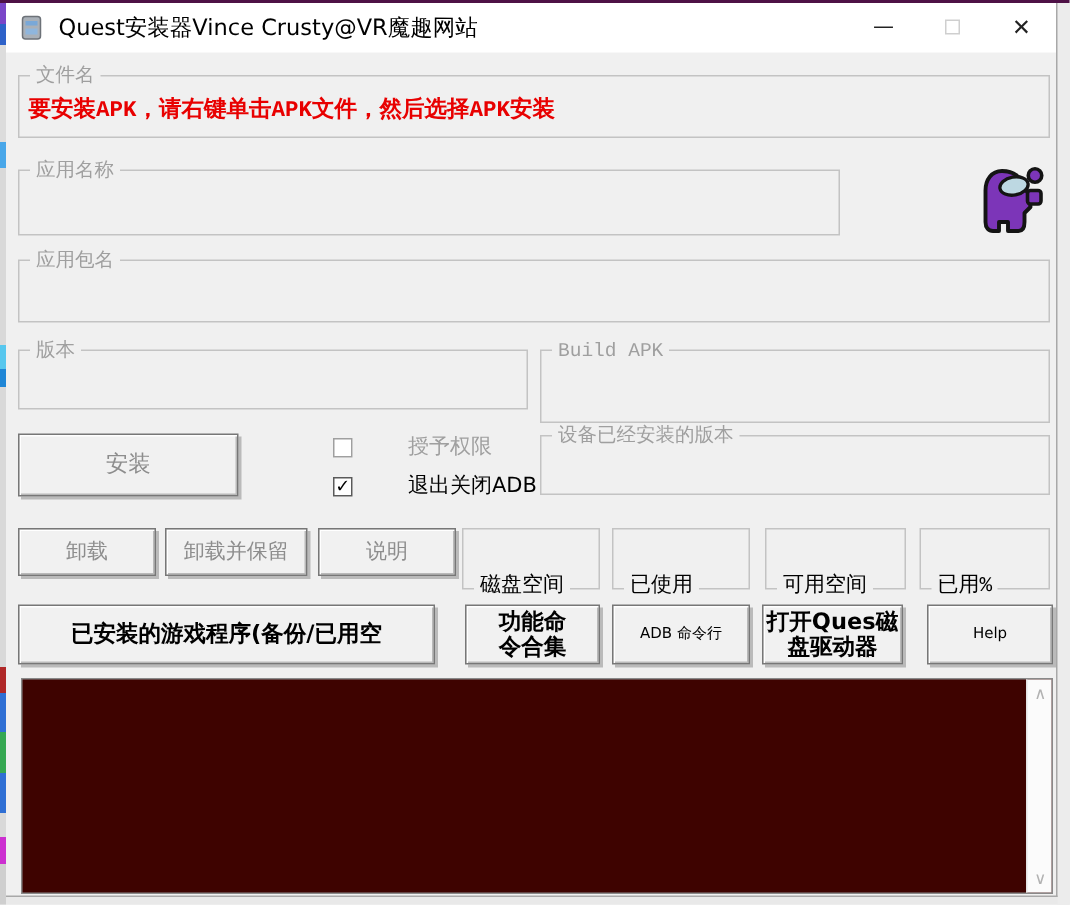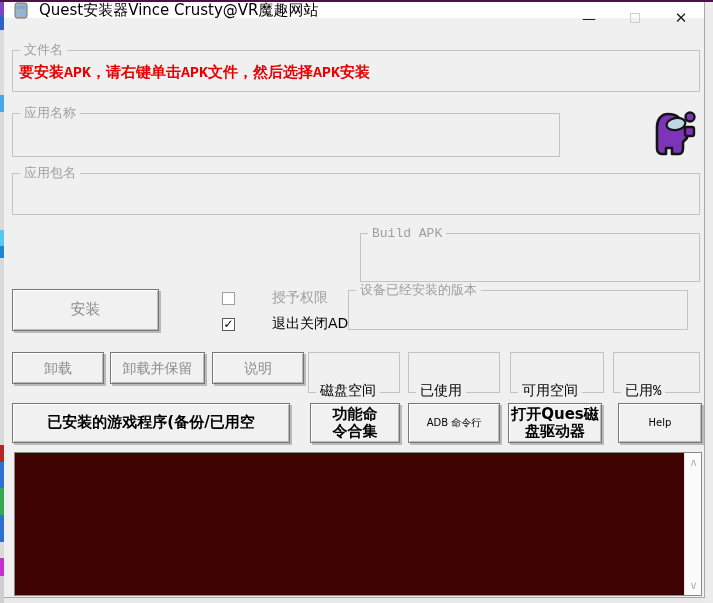--- a/index.html
+++ b/index.html
@@ -14,21 +14,21 @@
       #7a46c8 0px,#7a46c8 16px,#2e62c9 16px,#2e62c9 30px,#dcdcdc 30px,#dcdcdc 95px,
       #49a7e9 95px,#49a7e9 112px,#d9d9d9 112px,#d9d9d9 230px,#57c7ee 230px,#57c7ee 246px,
       #1f86d6 246px,#1f86d6 258px,#d9d9d9 258px,#d9d9d9 445px,#b02828 445px,#b02828 462px,
       #2f6fd4 462px,#2f6fd4 488px,#35a852 488px,#35a852 515px,#2f6fd4 515px,#2f6fd4 542px,
       #d9d9d9 542px,#d9d9d9 558px,#cc2fd0 558px,#cc2fd0 576px,#cfcfcf 576px,#cfcfcf 603px); }
   .desktop-right { position:absolute; left:705px; top:0; width:8px; height:603px; background:#ececec; }
 
   
   .win { position:absolute; left:4px; top:0; width:701px; height:598px; background:#f0f0f0; border-right:1px solid #a8a8a8; border-bottom:1px solid #a8a8a8; }
   .accent-top { position:absolute; left:0; top:0; width:713px; height:2px; background:#4e1146; z-index:30; }
-  .titlebar { position:absolute; left:0; top:2px; width:100%; height:16px; background:#ffffff; display:flex; align-items:center;text-align:right; }
+  .titlebar { position:absolute; left:0; top:2px; width:100%; height:33px; background:#ffffff; display:flex; align-items:center;text-align:right; }
   .title-icon { width:17px; height:17px; margin-left:9px; }
   .title-text { font-size:15px; color:#000; margin-left:9px; letter-spacing:0; }
   .caption-btns { position:absolute; right:0; top:0; height:31px; display:flex; }
   .cap-btn { width:46px; height:31px; display:flex; align-items:center; justify-content:center; font-size:14px; color:#222; }
   .cap-btn.max span { width:10px; height:10px; border:1px solid #cfcfcf; display:block; }
   .cap-btn.close { font-size:15px; }
 
   
   .gbox { position:absolute; border:1px solid #c3c3c3; background:#f0f0f0;font-family:Liberation Mono, monospace; }
   .gbox .glabel { position:absolute; top:-9px; left:7px; background:#f0f0f0; padding:0 4px; font-size:13px; color:#9f9f9f; white-space:nowrap; line-height:17px; }
@@ -100,39 +100,43 @@
       <path d="M18 5 C11 5 7 11 7 18 L7 39 C7 43 9 45 12 45 L16 45 L16 39 L22 39 L22 45 L29 45 C32 45 33 42 33 39 L33 33 L37 29 L36 20 L32 16 C31 9 26 5 18 5 Z" fill="#7c35b8" stroke="#141414" stroke-width="2.6" stroke-linejoin="round"></path>
       <ellipse cx="26" cy="15" rx="9.5" ry="6" fill="#bdd8e2" stroke="#141414" stroke-width="2.2" transform="rotate(-10 26 15)"></ellipse>
       <rect x="35" y="18" width="9" height="9" rx="2" fill="#7c35b8" stroke="#141414" stroke-width="2.4"></rect>
     </svg>
 
     <div class="gbox" style="left:8px; top:173px; width:688px; height:42px;">
       <div class="glabel">应用包名</div>
       <div></div>
     </div>
 
+    <div class="gbox" style="left:8px; top:233px; width:340px; height:40px;">
+      <div class="glabel">版本</div>
+      <div></div>
+    </div>
     <div class="gbox" style="left:356px; top:233px; width:340px; height:49px;">
       <div class="glabel">Build APK</div>
       <div></div>
     </div>
 
     <div class="btn norm disabled" style="left:8px; top:289px; width:147px; height:42px; font-size:15px;">
       <span class="lbl">安装</span>
     </div>
 
     <div class="cbrow disabled" style="left:218px; top:289px;">
       <span class="cbbox"></span>
       <span class="cblbl">授予权限</span>
     </div>
     <div class="cbrow" style="left:218px; top:315px;">
       <span class="cbbox">✓</span>
       <span class="cblbl">退出关闭ADB</span>
     </div>
 
-    <div class="gbox" style="left:344px; top:290px; width:340px; height:40px;">
+    <div class="gbox" style="left:356px; top:290px; width:340px; height:40px;">
       <div class="glabel">设备已经安装的版本</div>
       <div></div>
     </div>
 
     <div class="btn norm disabled" style="left:8px; top:352px; width:92px; height:32px; font-size:14px;">
       <span class="lbl">卸载</span>
     </div>
     <div class="btn norm disabled" style="left:106px; top:352px; width:95px; height:32px; font-size:14px;">
       <span class="lbl">卸载并保留</span>
     </div>

